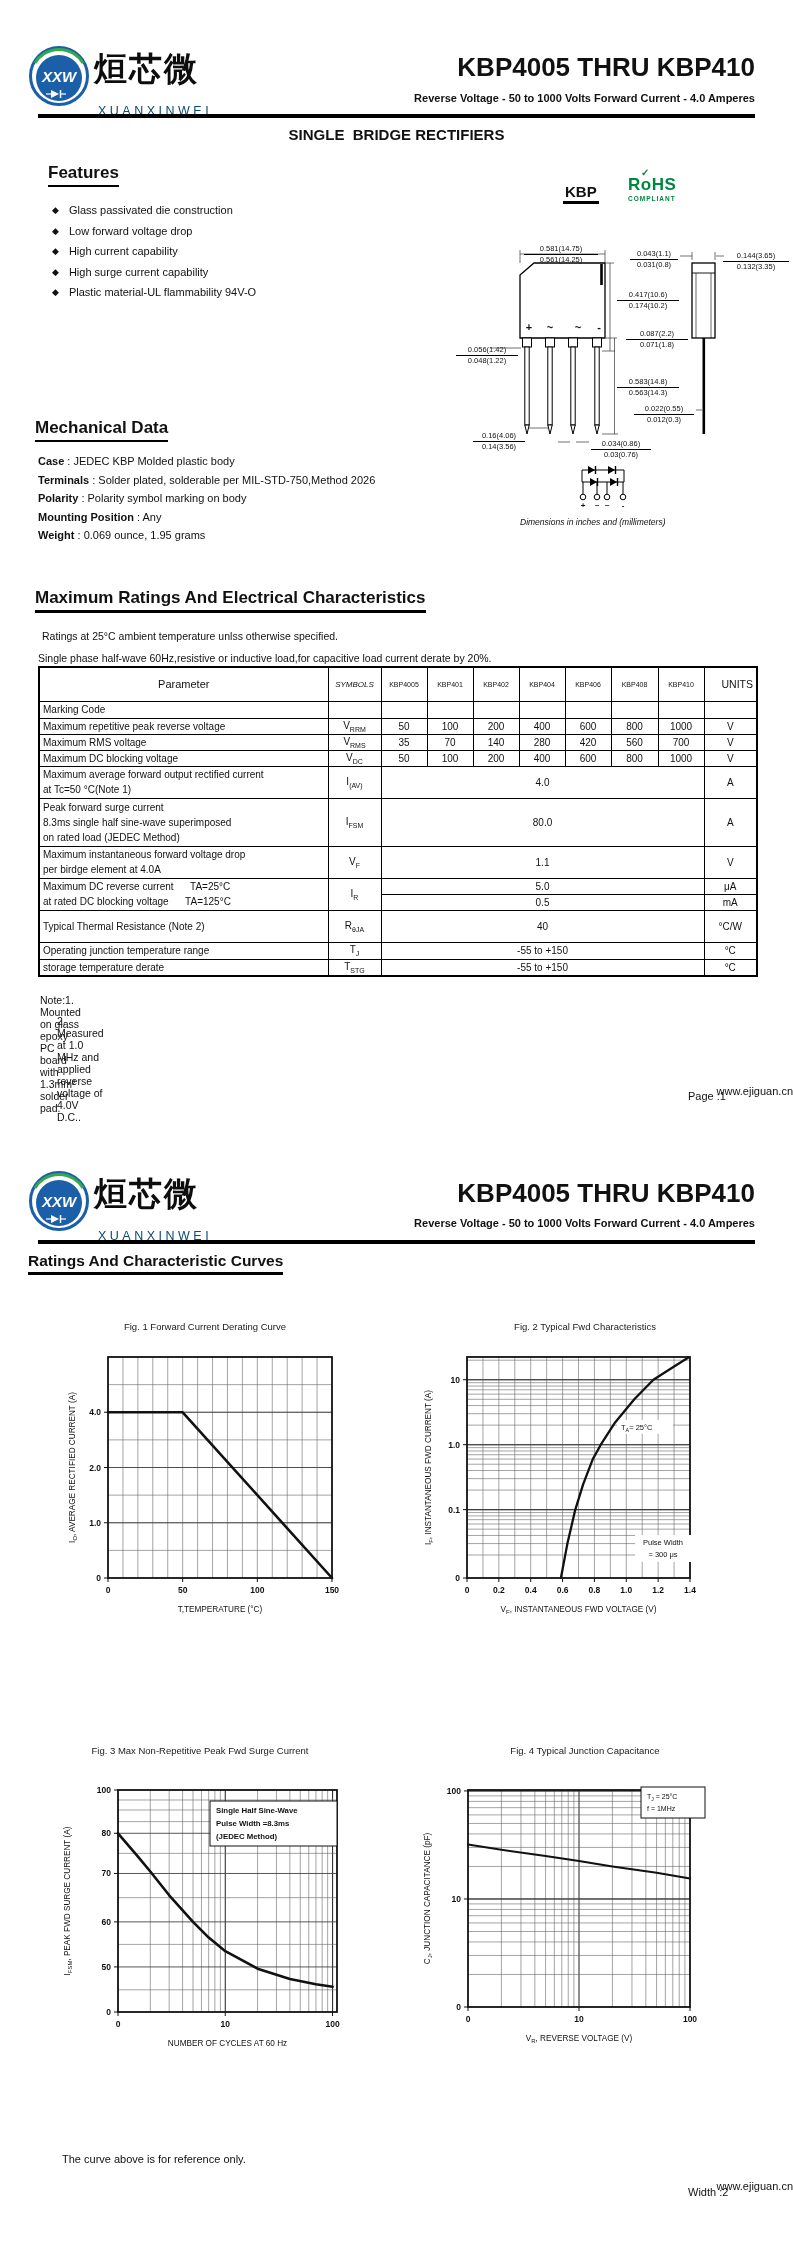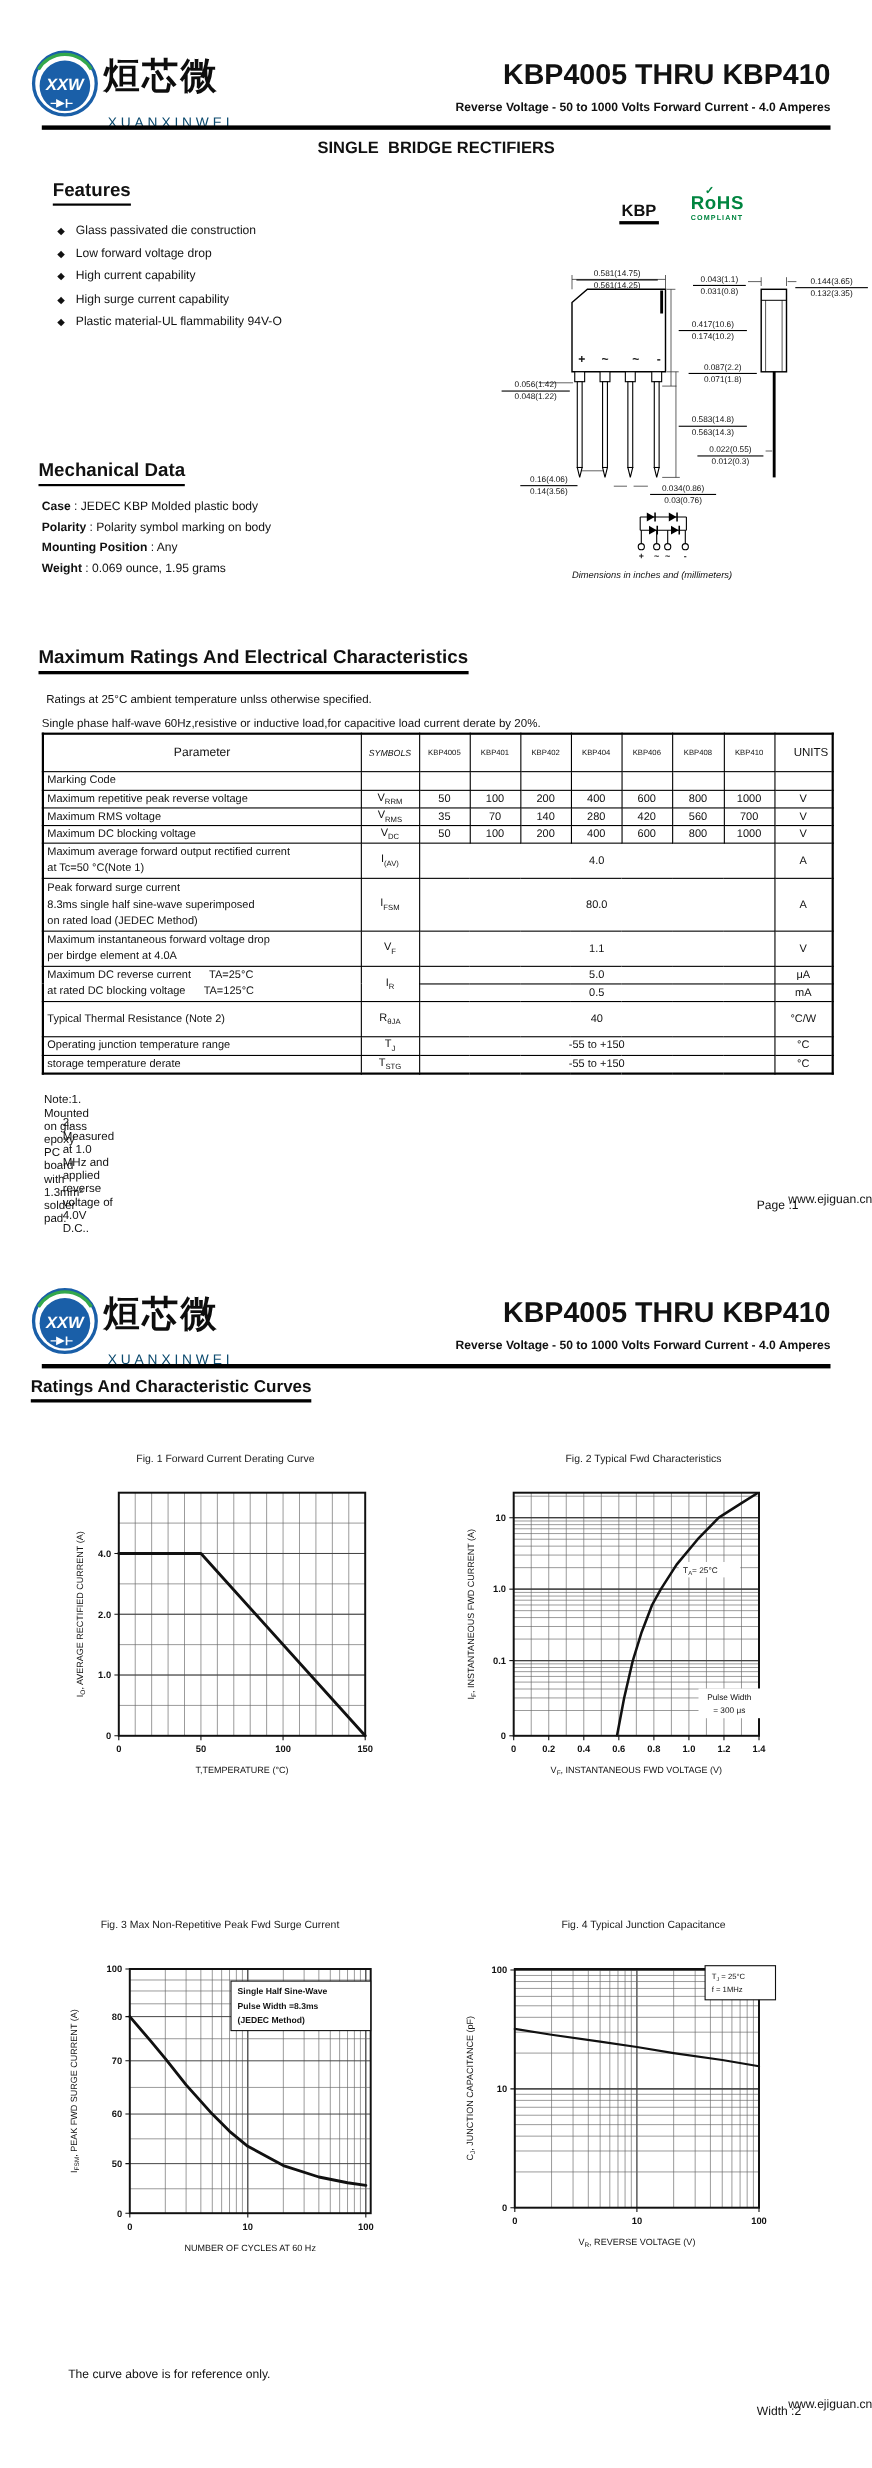--- a/index.html
+++ b/index.html
@@ -238,20 +238,21 @@
         <span class="schem-pin" style="left: 178px; top: 263px;">-</span>
       </div>
     <div class="draw-cap" style="left:80px;top:279px;width:220px;">Dimensions in inches and (millimeters)</div>
   </div>
 
   <div class="abs" style="left:35px;top:418px;">
     <span class="sec-h">Mechanical Data</span>
   </div>
   <div class="abs" id="mech-list" style="left:38px;top:452px;width:400px;">
       <div class="mech-row"><b>Case </b>: JEDEC KBP Molded plastic body</div>
+      <div class="mech-row"><b>Terminals </b>: Solder plated, solderable per MIL-STD-750,Method 2026</div>
       <div class="mech-row"><b>Polarity </b>: Polarity symbol  marking on body</div>
       <div class="mech-row"><b>Mounting Position </b>: Any</div>
       <div class="mech-row"><b>Weight </b>: 0.069 ounce, 1.95 grams</div>
     </div>
 
   <div class="abs" style="left:35px;top:588px;">
     <span class="sec-h" style="border-bottom-width:3px;">Maximum Ratings And Electrical Characteristics</span>
   </div>
   <div class="abs cond" style="left:42px;top:630px;">Ratings at 25°C ambient temperature unlss otherwise specified.</div>
   <div class="abs cond" style="left:38px;top:652px;">Single phase half-wave 60Hz,resistive or inductive load,for capacitive load current derate by 20%.</div>

